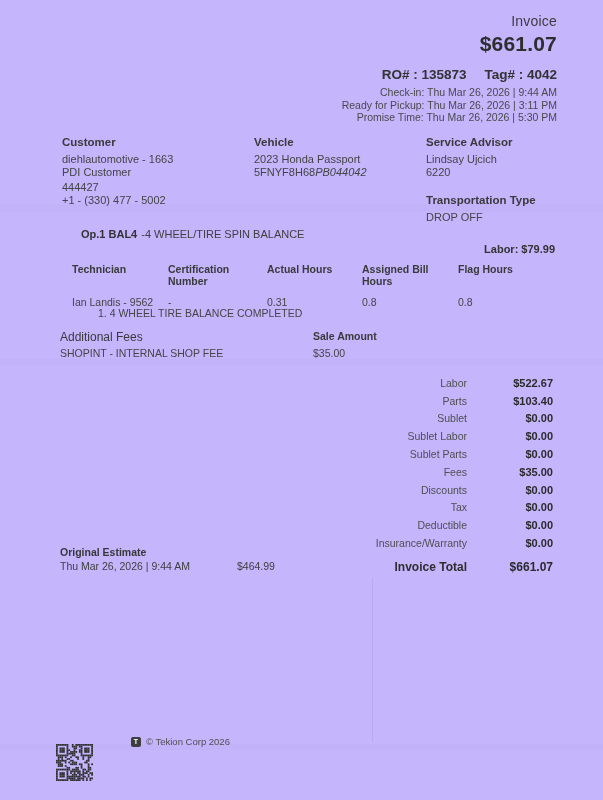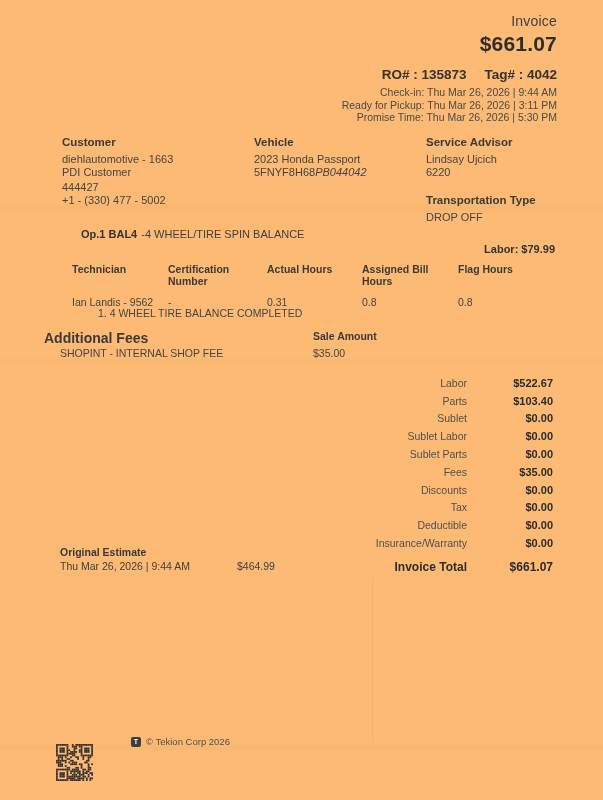--- a/index.html
+++ b/index.html
@@ -5,21 +5,21 @@
   html,body{margin:0;padding:0;}
   body{
     width:603px;height:800px;
     background:#fdfdfd;
     font-family:"Liberation Sans","DejaVu Sans",sans-serif;
     color:#3a3a3a;
     position:relative;
     overflow:hidden;
     -webkit-font-smoothing:antialiased;
   }
-  .page{position:absolute;inset:0;background:#fdba74;}
+  .page{position:absolute;inset:0;background:#c4b5fd;}
   
   .band{position:absolute;left:0;width:603px;background:rgba(0,0,0,0.013);}
   .vline{position:absolute;width:1px;background:rgba(0,0,0,0.05);}
 
   
   .hdr{position:absolute;top:13px;right:46px;text-align:right;}
   .hdr-title{font-size:14px;font-weight:500;color:#3d3d3d;letter-spacing:.2px;}
   .hdr-amount{font-size:21px;font-weight:700;color:#2e2e2e;margin-top:3px;letter-spacing:.2px;}
   .hdr-ro{font-size:13.5px;font-weight:700;color:#333;margin-top:11px;}
   .hdr-ro .gap{display:inline-block;width:18px;}
@@ -38,21 +38,21 @@
   .labor-lab{position:absolute;right:48px;top:243px;font-size:11px;font-weight:600;color:#333;}
 
   .techtable{position:absolute;left:72px;top:263px;width:486px;}
   .trow-flex{display:flex;}
   .tc0{width:96px;}.tc1{width:99px;}.tc2{width:95px;}.tc3{width:96px;}.tc4{width:90px;}
   .th{font-size:10.5px;font-weight:700;color:#3a3a3a;}
   .td{font-size:10.5px;color:#454545;margin-top:9px;}
   .opnote{position:absolute;left:98px;top:307px;font-size:10.5px;color:#454545;}
 
   
-  .fees-h-name{position:absolute;left:44px;top:330px;font-size:14px;font-weight:700;color:#3a3a3a;}
+  .fees-h-name{position:absolute;left:60px;top:330px;font-size:12px;font-weight:400;color:#3a3a3a;}
   .fees-h-amt{position:absolute;left:313px;top:330px;font-size:10.5px;font-weight:700;color:#3a3a3a;}
   .fees-name{position:absolute;left:60px;top:347px;font-size:10.5px;color:#454545;}
   .fees-amt{position:absolute;left:313px;top:347px;font-size:10.5px;color:#454545;}
 
   
   .totals{position:absolute;left:340px;top:374px;width:213px;}
   .trow{display:flex;align-items:center;height:17.8px;}
   .tlabel{flex:1;text-align:right;font-size:10.5px;color:#4f4f4f;}
   .tval{width:86px;text-align:right;font-size:11px;font-weight:700;color:#2b2b2b;}
   .trow.total{margin-top:5px;height:20px;}

